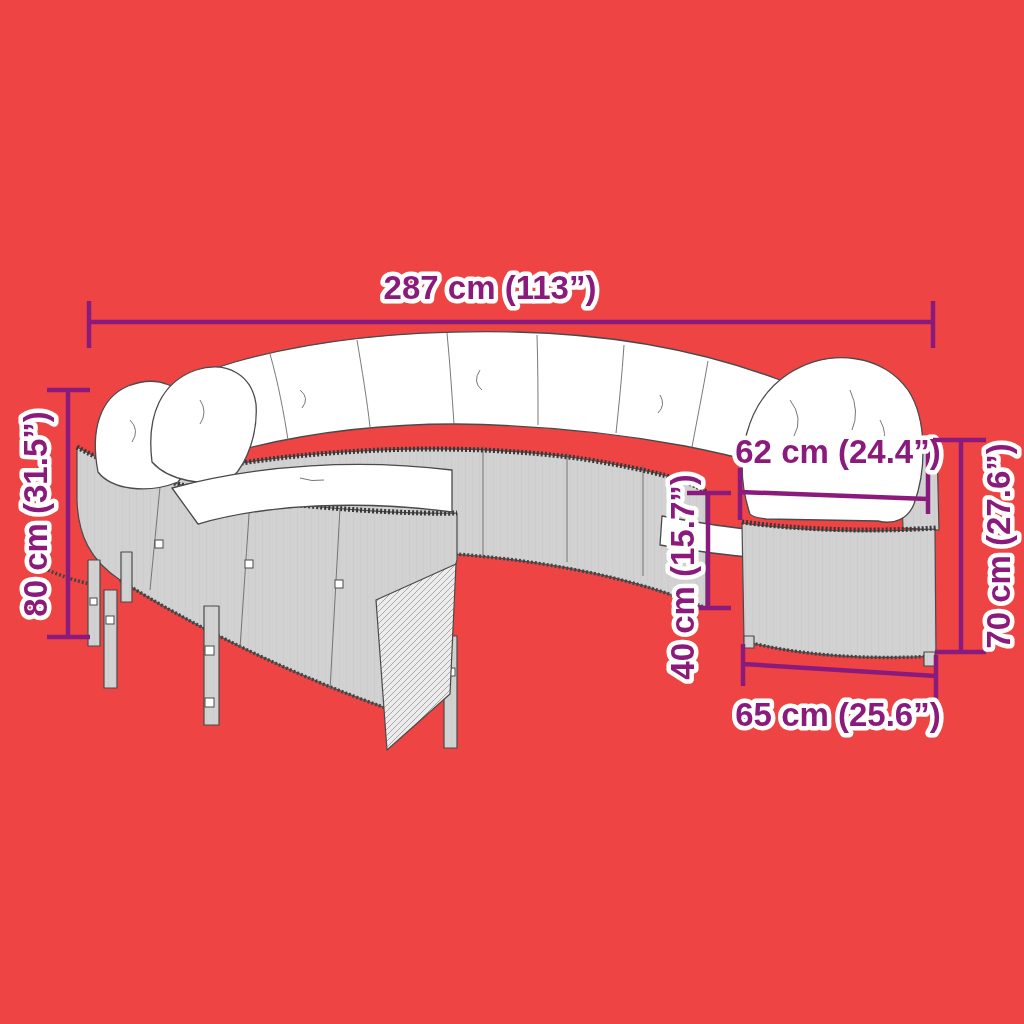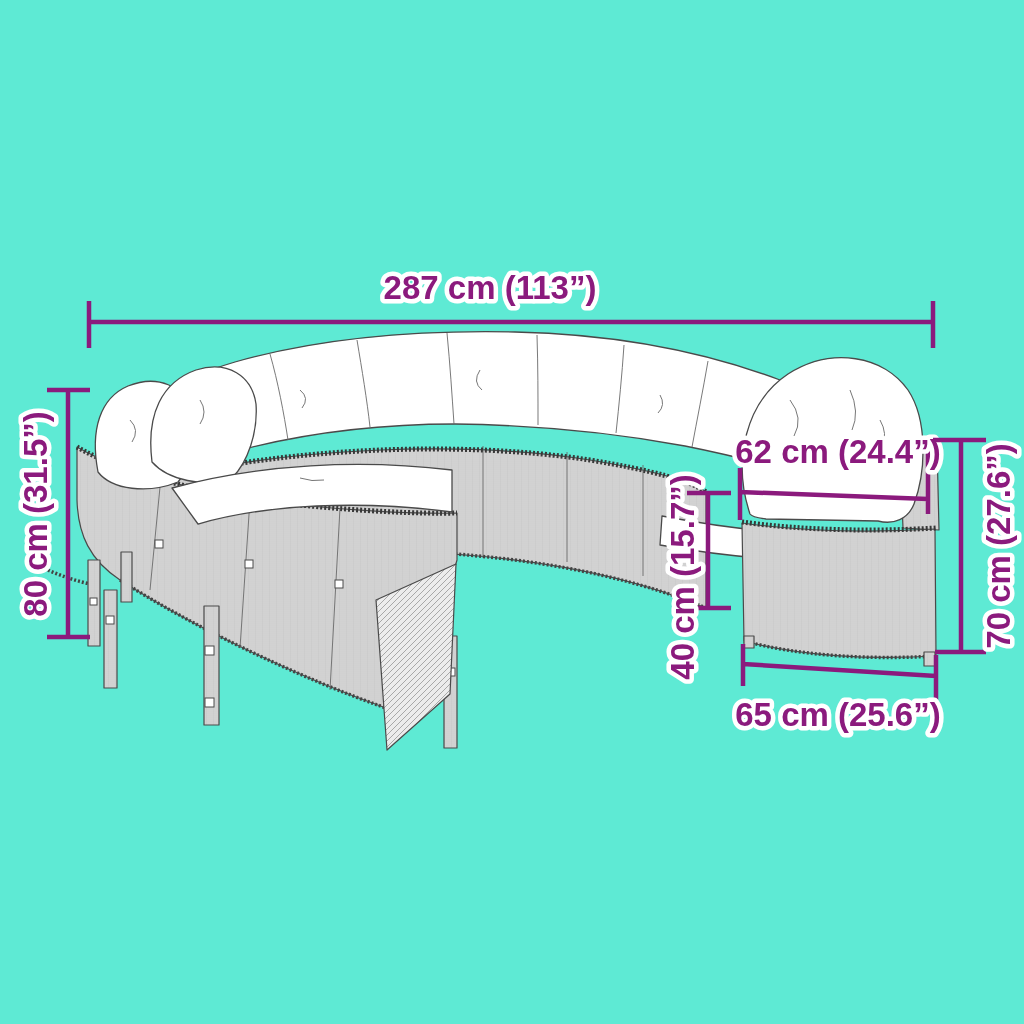--- a/index.html
+++ b/index.html
@@ -1,16 +1,16 @@
 <!DOCTYPE html>
 <html><head>
 <meta charset="utf-8">
 <style>
   html,body{margin:0;padding:0;background:#ffffff;}
-  .canvas{position:relative;width:1024px;height:1024px;background:#5eead4;overflow:hidden;
+  .canvas{position:relative;width:1024px;height:1024px;background:#ef4444;overflow:hidden;
           font-family:"Liberation Sans",sans-serif;}
   svg{display:block;}
   .art{fill:#ffffff;stroke:#4a4a4a;stroke-width:1.3;stroke-linejoin:round;}
   .rat{fill:url(#weave);stroke:#4a4a4a;stroke-width:1.2;stroke-linejoin:round;}
   .dia{fill:url(#diagw);stroke:#4a4a4a;stroke-width:1.2;stroke-linejoin:round;}
   .braid{fill:none;stroke:#383838;stroke-width:5;stroke-dasharray:2 2;}
   .braid2{fill:none;stroke:#444444;stroke-width:3.5;stroke-dasharray:2 2;}
   .seam{fill:none;stroke:#6a6a6a;stroke-width:0.9;}
   .crease{fill:none;stroke:#777777;stroke-width:1;}
   .dline{fill:none;stroke:#8b1a7d;stroke-width:4.5;}

